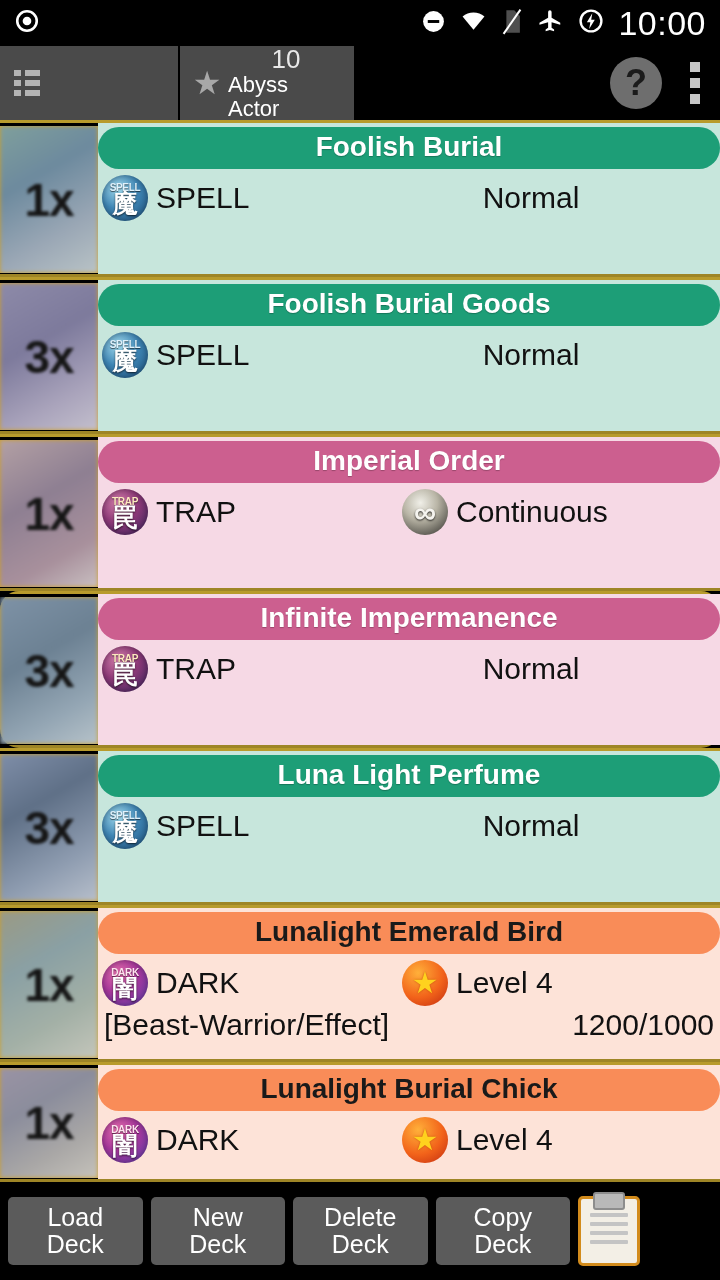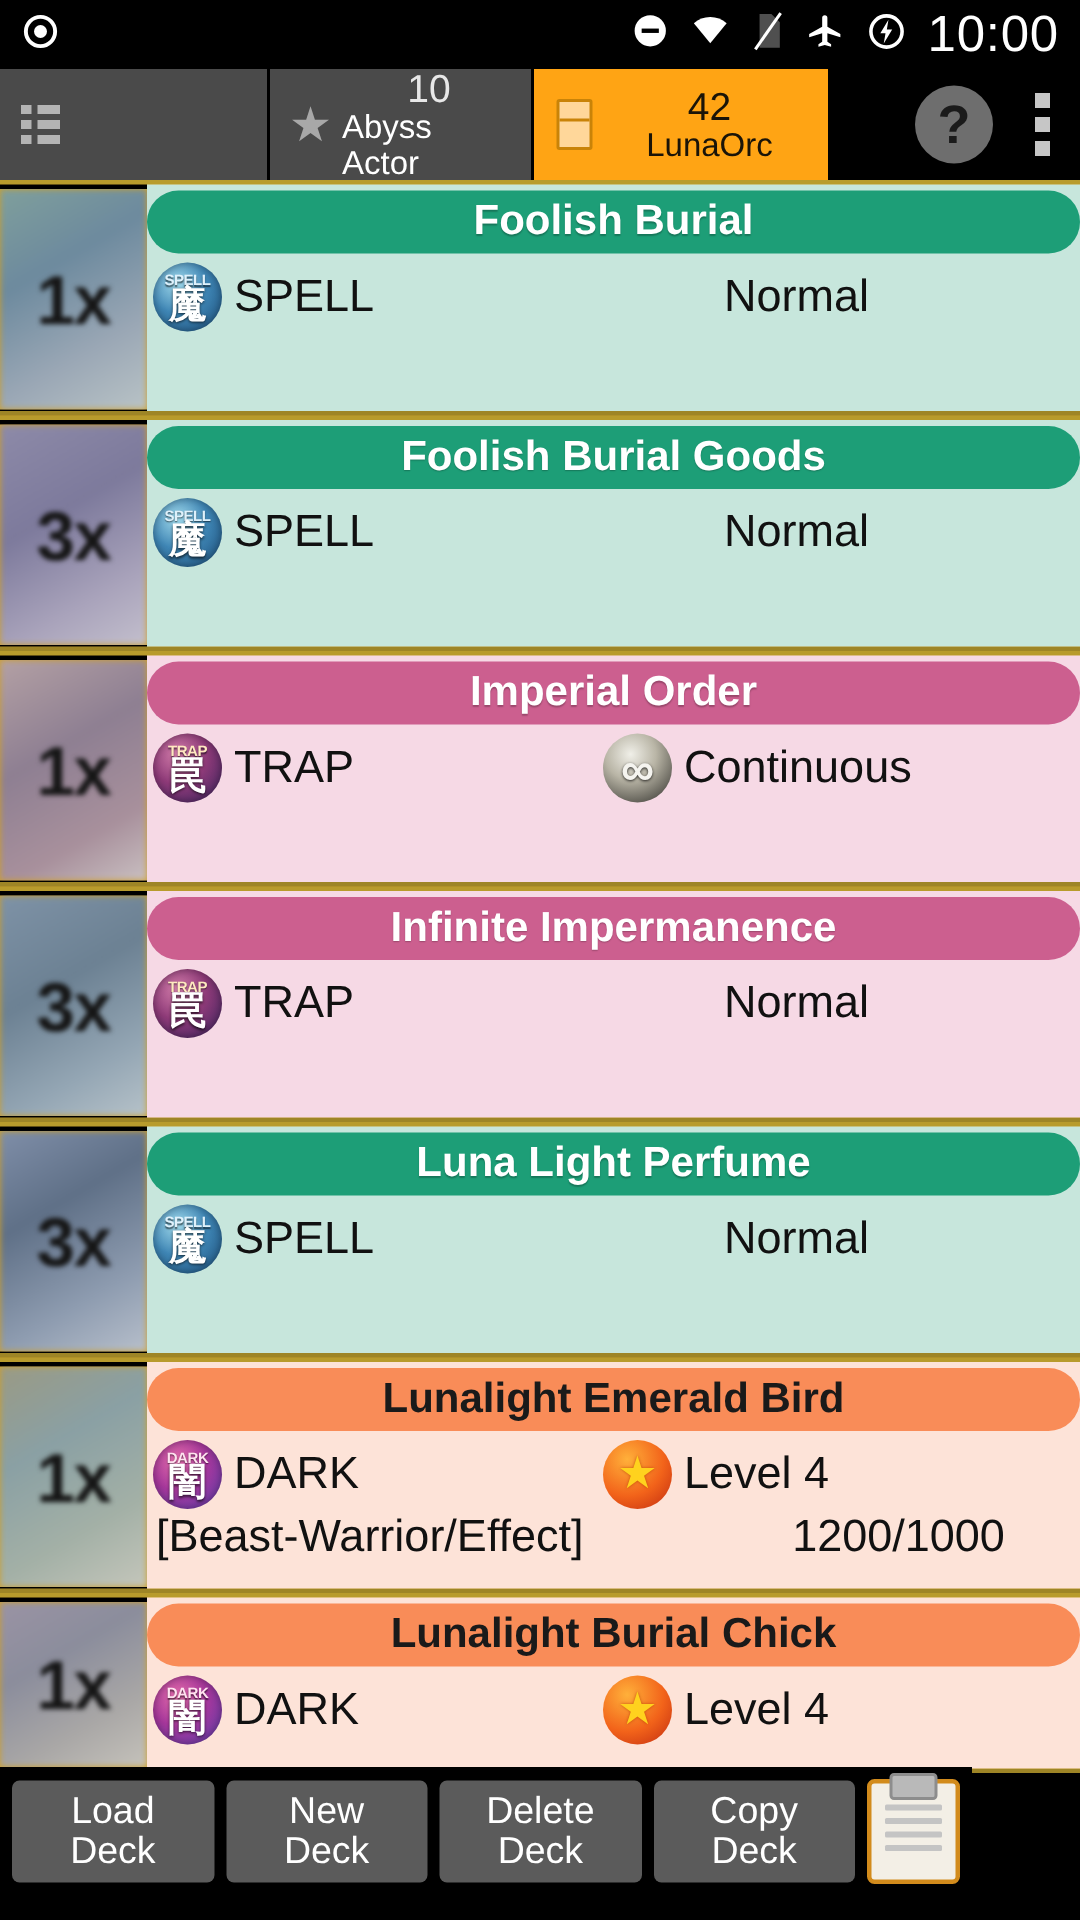--- a/index.html
+++ b/index.html
@@ -107,21 +107,21 @@
     line-height: 1.0;
     text-shadow: 0 1px 1px rgba(0,0,0,.25);
   }
   .meta { display:flex; align-items:center; padding: 6px 0 0 4px; }
   .meta .cell { display:flex; align-items:center; gap: 8px; }
   .meta .cell.c1 { width: 300px; }
   .meta .cell.c2 { flex: 1; }
   .meta .txt { font-size: 30px; color:#111; }
   .stats { display:flex; align-items:center; padding: 2px 0 0 6px; }
   .stats .typeline { width: 380px; font-size: 30px; color:#111; }
-  .stats .atkdef  { flex:1; font-size: 30px; color:#111; text-align:center; padding-right: 6px; }
+  .stats .atkdef  { flex:1; font-size: 30px; color:#111; text-align:right; padding-right: 6px; }
 
   
   .badge {
     width: 46px; height: 46px; flex: 0 0 46px;
     border-radius: 50%;
     display: flex; flex-direction: column;
     align-items: center; justify-content: center;
     color: #fff; line-height: 1;
     box-shadow: inset 0 0 6px rgba(0,0,0,.35);
   }
@@ -158,21 +158,21 @@
   .row.spell .title { background: #1d9e77; }
   
   .row.trap .body { background: #f6d9e5; }
   .row.trap .title { background: #cc5f8f; }
   
   .row.monster .body { background: #fde3d8; }
   .row.monster .title { background: #f98c58; color:#1a1a1a; text-shadow:none; }
 
   
   .bottombar {
-    position: absolute; left:0; bottom:16px;
+    position: absolute; left:0; bottom:6px;
     width: 648px; height: 86px;
     background: #000;
     display:flex; align-items:center;
     padding: 0 8px; gap: 8px;
   }
   .btn {
     width: 140px; height: 68px;
     background: #5b5b5b; border-radius: 5px;
     color: #fff; font-size: 25px; line-height: 1.08;
     display:flex; flex-direction:column;
@@ -254,29 +254,20 @@
   <div class="tab t-arch">
     <span class="tab-icon">
         <span class="ic-star">★</span>
       </span>
     <span class="tab-text">
       <span class="tab-count">10</span>
       <span class="tab-label">Abyss Actor</span>
     </span>
   </div>
 
-  <div class="tab t-deck">
-    <span class="tab-icon">
-        <span class="ic-deck"></span>
-      </span>
-    <span class="tab-text">
-      <span class="tab-count">42</span>
-      <span class="tab-label">LunaOrc</span>
-    </span>
-  </div>
 
   <div class="tab-actions">
     <span class="ic-help">?</span>
     <span class="ic-more">
         <i></i>
         <i></i>
         <i></i>
       </span>
   </div>
 </div>
@@ -339,21 +330,21 @@
             </span>
             <span class="txt">TRAP</span>
           </div>
           <div class="cell c2">
             <span class="contico">∞</span>
             <span class="txt">Continuous</span>
           </div>
         </div>
       </div>
     </div>
-    <div class="row trap" style="height: 157px;">
+    <div class="row trap" style="height: 157px; border-radius: 19px;">
       <div class="thumb">
         <div class="art" style="background: linear-gradient(150deg, rgb(126, 146, 166), rgb(108, 129, 147) 40%, rgb(148, 166, 180) 75%, rgb(182, 194, 201)); filter: blur(2.2px);"></div>
         <div class="xlabel">3x</div>
       </div>
       <div class="body">
         <div class="title">Infinite Impermanence</div>
         <div class="meta">
           <div class="cell c1">
             <span class="badge trap">
               <span class="top">TRAP</span>

